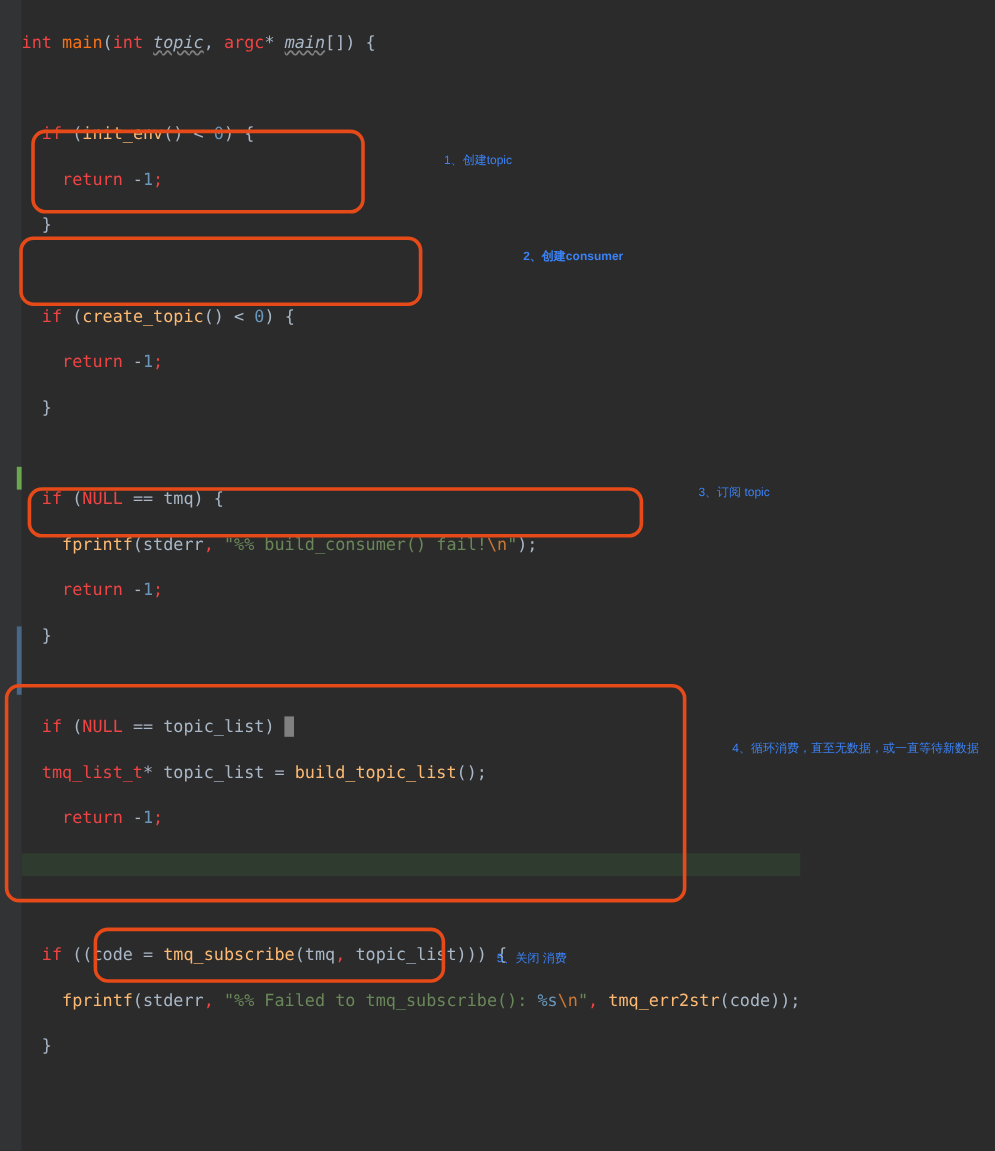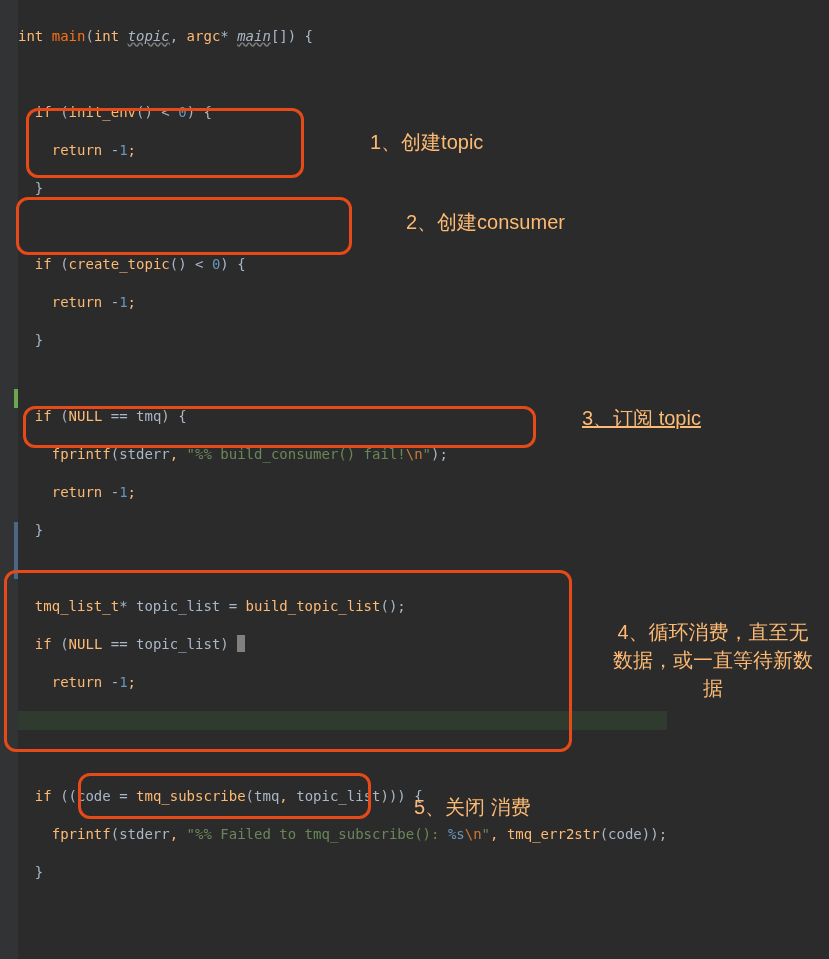--- a/index.html
+++ b/index.html
@@ -39,41 +39,41 @@
   .cm-mod { left: 14px; width: 4px; background: #4a6785; }
   .cursor-block {
     display: inline-block;
     width: 8px;
     height: 17px;
     background: #808080;
     vertical-align: text-bottom;
   }
 
   
-  .kw { color: #fdba74; }
+  .kw { color: #ef4444; }
   .num { color: #6897bb; }
   .id  { color: #f97316; }
   .fn  { color: #fdba74; }
   .str { color: #6a8759; }
   .esc { color: #cc7832; }
   .underlined { text-decoration: underline wavy #808080; font-style: italic; }
   .placeholder { color: #6897bb; }
 
   
   .annot-box {
     position: absolute;
     border: 3px solid #e64a19;
     border-radius: 12px;
     pointer-events: none;
   }
   .annot-text {
     position: absolute;
-    color: #fdba74;
+    color: #3b82f6;
     font-family: sans-serif;
-    font-size: 20px;
+    font-size: 10px;
     pointer-events: none;
     white-space: normal;
     line-height: 1.4;
   }
 </style>
 </head>
 <body>
 
 <div class="gutter"></div>
 
@@ -89,22 +89,22 @@
 <div>&nbsp;</div>
 <div><span class="kw">  if </span><span>(</span><span class="fn">create_topic</span><span>() &lt; </span><span class="num">0</span><span>) {</span></div>
 <div><span class="kw">    return </span><span>-</span><span class="num">1</span><span class="kw">;</span></div>
 <div><span>  }</span></div>
 <div>&nbsp;</div>
 <div><span class="kw">  if </span><span>(</span><span class="kw">NULL</span><span> == </span><span>tmq</span><span>) {</span></div>
 <div><span class="fn">    fprintf</span><span>(</span><span>stderr</span><span class="kw">, </span><span class="str">"%% build_consumer() fail!</span><span class="esc">\n</span><span class="str">"</span><span>);</span></div>
 <div><span class="kw">    return </span><span>-</span><span class="num">1</span><span class="kw">;</span></div>
 <div><span>  }</span></div>
 <div>&nbsp;</div>
+<div><span class="kw">  if </span><span>(</span><span class="kw">NULL</span><span> == </span><span>topic_list</span><span>) </span><span class="cursor-block"></span></div>
 <div><span class="kw">  tmq_list_t</span><span>* </span><span>topic_list</span><span> = </span><span class="fn">build_topic_list</span><span>();</span></div>
-<div><span class="kw">  if </span><span>(</span><span class="kw">NULL</span><span> == </span><span>topic_list</span><span>) </span><span class="cursor-block"></span></div>
 <div><span class="kw">    return </span><span>-</span><span class="num">1</span><span class="kw">;</span></div>
 <div style="background:#303b30;">&nbsp;</div>
 <div>&nbsp;</div>
 <div><span class="kw">  if </span><span>((</span><span>code</span><span> = </span><span class="fn">tmq_subscribe</span><span>(</span><span>tmq</span><span class="kw">, </span><span>topic_list</span><span>))) {</span></div>
 <div><span class="fn">    fprintf</span><span>(</span><span>stderr</span><span class="kw">, </span><span class="str">"%% Failed to tmq_subscribe(): </span><span class="placeholder">%s</span><span class="esc">\n</span><span class="str">"</span><span class="kw">, </span><span class="fn">tmq_err2str</span><span>(</span><span>code</span><span>));</span></div>
 <div><span>  }</span></div>
 
 
 
 
@@ -131,16 +131,16 @@
 
 </div>
 
 <div class="annot-box" style="left:26px; top:108px; width:278px; height:70px;"></div>
 <div class="annot-box" style="left:16px; top:197px; width:336px; height:58px;"></div>
 <div class="annot-box" style="left:23px; top:406px; width:513px; height:42px;"></div>
 <div class="annot-box" style="left:4px; top:570px; width:568px; height:182px;"></div>
 <div class="annot-box" style="left:78px; top:773px; width:293px; height:46px;"></div>
 
 <div class="annot-text" style="left:370px; top:128px;">1、创建topic</div>
-<div class="annot-text" style="left:406px; top:208px;">2、创建consumer</div>
-<div class="annot-text" style="left:582px; top:404px;text-decoration:underline;">3、订阅 topic</div>
+<div class="annot-text" style="left:436px; top:208px;font-weight:bold;">2、创建consumer</div>
+<div class="annot-text" style="left:582px; top:404px;">3、订阅 topic</div>
 <div class="annot-text" style="left:608px; top:618px; width:210px;text-align:center;">4、循环消费，直至无数据，或一直等待新数据</div>
 <div class="annot-text" style="left:414px; top:793px;">5、关闭 消费</div>
 
 </body></html>

